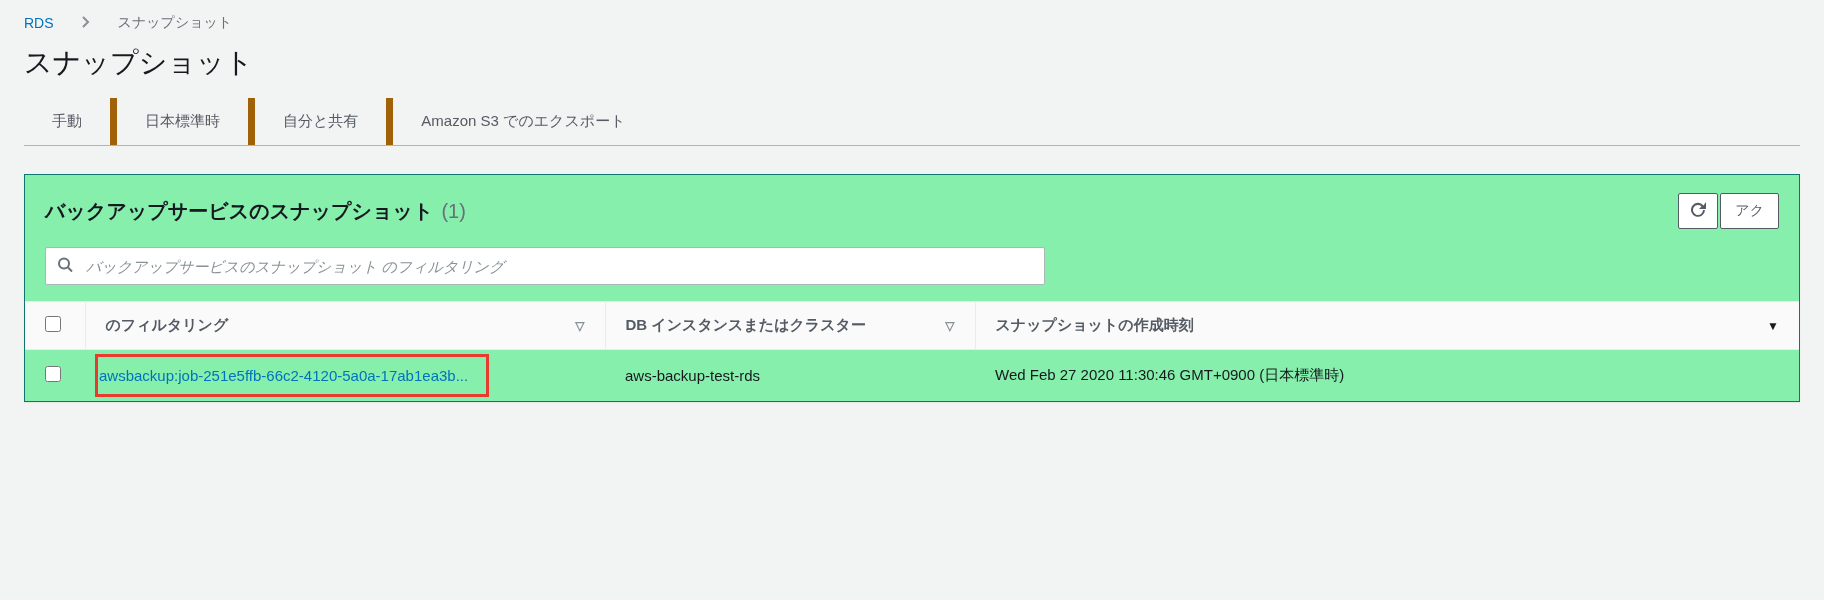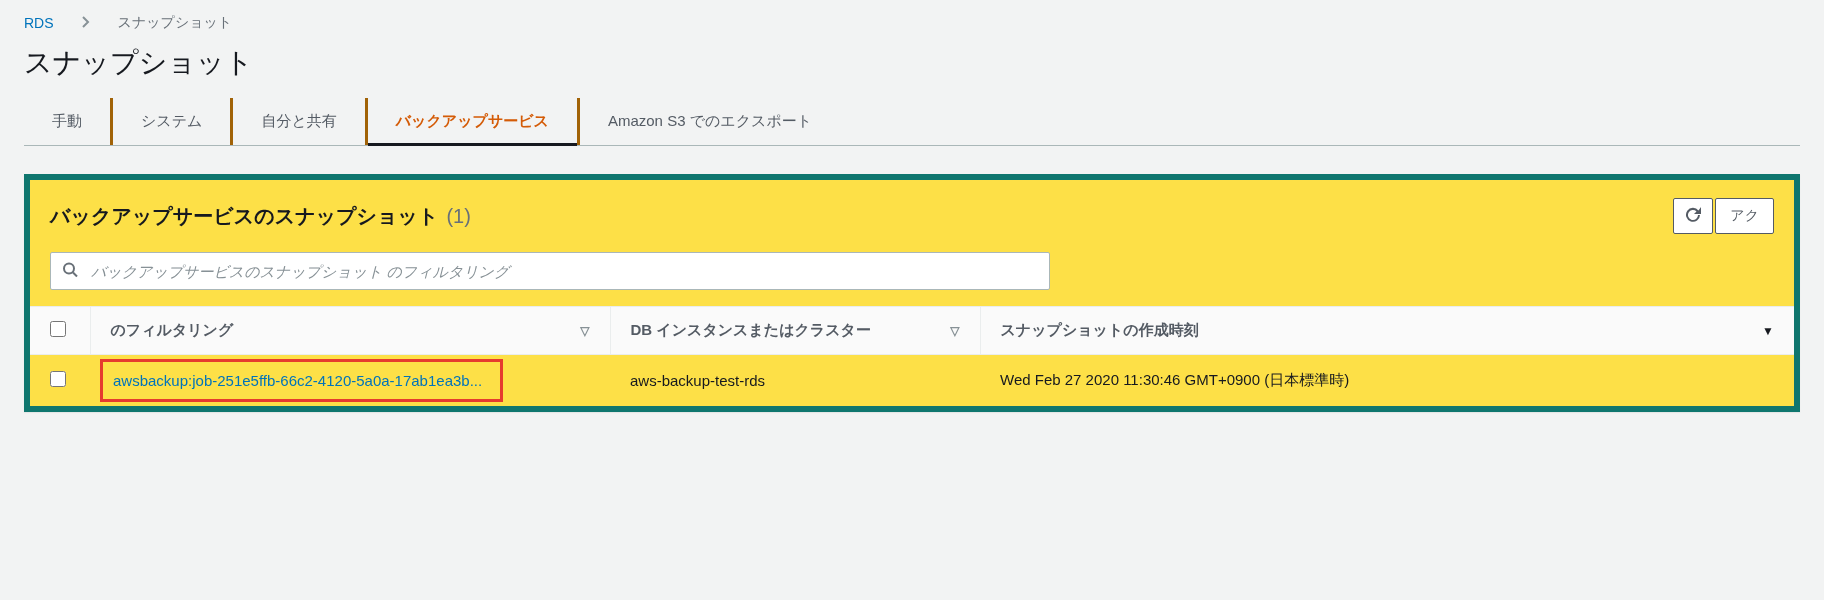--- a/index.html
+++ b/index.html
@@ -37,38 +37,38 @@
     display: flex;
     margin: 0 24px;
     border-bottom: 1px solid #aab7b8;
   }
   .tab {
     padding: 14px 28px;
     font-size: 15px;
     color: #545b64;
     cursor: pointer;
     position: relative;
-    border-right: 3px solid #a16207;
+    border-right: 7px solid #a16207;
   }
   .tab:last-child { border-right: none; }
   .tab.active {
     color: #d45b07;
     font-weight: 600;
   }
   .tab.active::after {
     content: "";
     position: absolute;
     left: 0; right: 0; bottom: -1px;
     height: 3px;
     background: #16191f;
   }
   .panel {
     margin: 28px 24px 0 24px;
-    background: #fde047;
-    border: 6px solid #0f766e;
+    background: #86efac;
+    border: 1px solid #0f766e;
     box-shadow: 0 1px 1px rgba(0,0,0,0.05);
   }
   .panel-header {
     display: flex;
     align-items: center;
     justify-content: space-between;
     padding: 18px 20px 12px 20px;
   }
   .panel-header-left {
     display: flex;
@@ -177,21 +177,21 @@
     height: 16px;
     cursor: pointer;
   }
   .link {
     color: #0073bb;
     text-decoration: none;
   }
   .hl-box {
     display: inline-block;
     border: 3px solid #e63b2e;
-    padding: 10px 18px 10px 10px;
+    padding: 10px 18px 10px 1px;
     margin: -10px -18px -10px -10px;
   }
   .th-inner {
     display: flex;
     align-items: center;
     justify-content: space-between;
   }
 </style>
 </head>
 <body>
@@ -203,23 +203,22 @@
         <path d="M1 1l5 5-5 5" stroke="currentColor" stroke-width="2" fill="none"></path>
       </svg>
   </span>
   <span>スナップショット</span>
 </div>
 
 <h1 class="page-title">スナップショット</h1>
 
 <div class="tabs">
   <div class="tab">手動</div>
-  <div class="tab">システム</div>
+  <div class="tab">日本標準時</div>
   <div class="tab">自分と共有</div>
-  <div class="tab active">バックアップサービス</div>
   <div class="tab">Amazon S3 でのエクスポート</div>
 </div>
 
 <div class="panel">
   <div class="panel-header">
     <div class="panel-header-left">
       <span class="panel-title">バックアップサービスのスナップショット</span>
       <span class="panel-count">(1)</span>
     </div>
     <div class="panel-actions">

